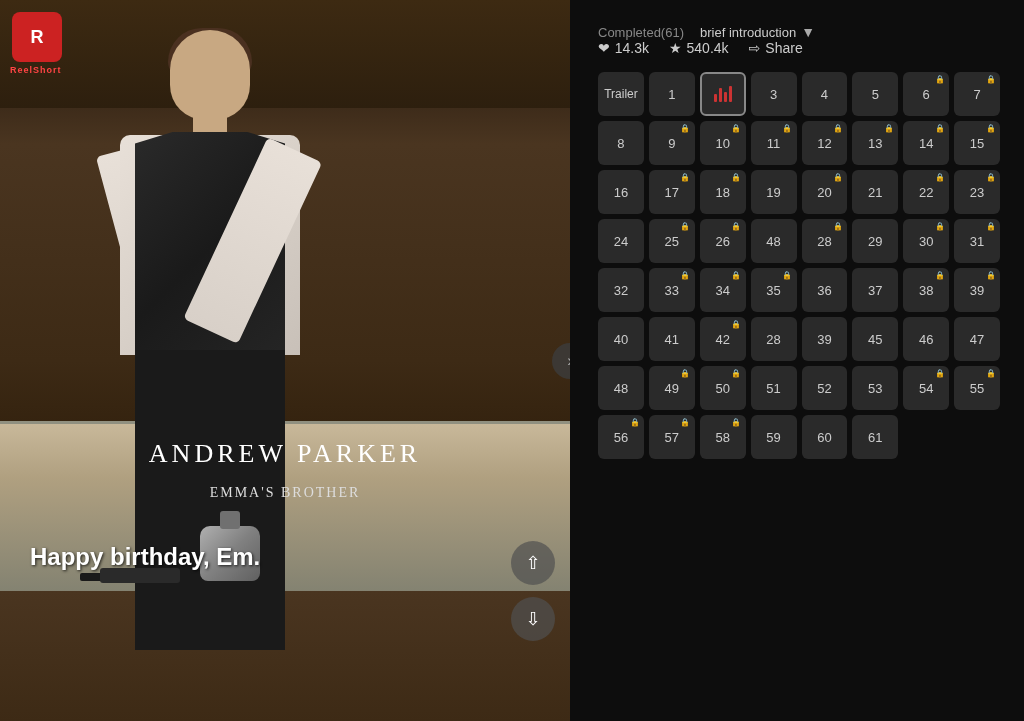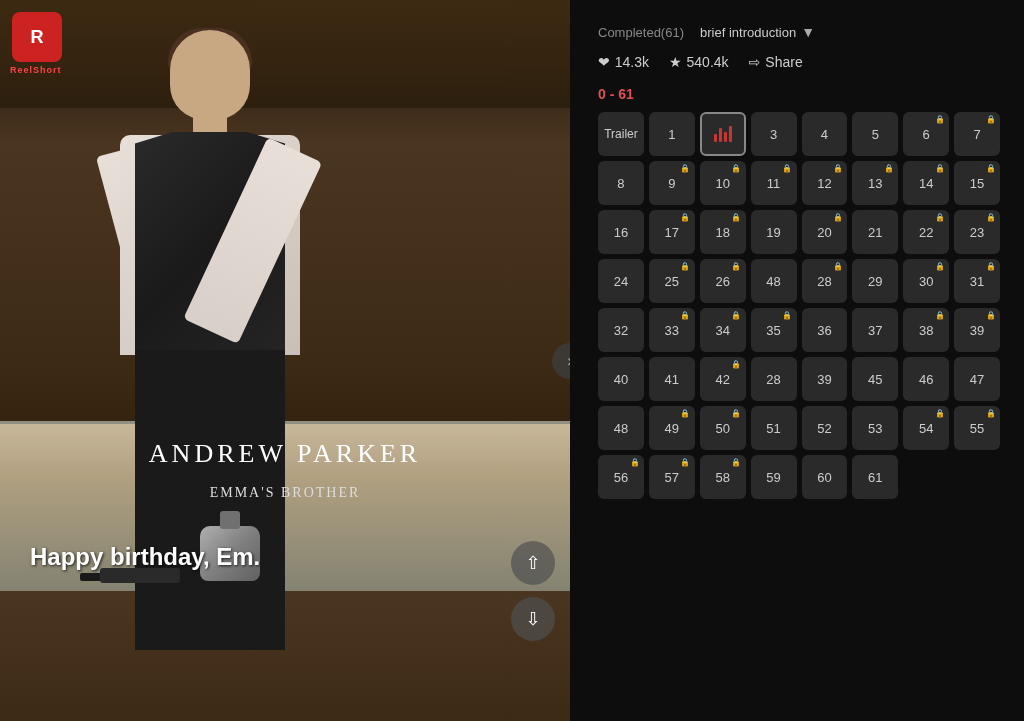--- a/index.html
+++ b/index.html
@@ -317,21 +317,20 @@
       font-size: 26px;
       font-weight: bold;
       color: white;
       margin-bottom: 8px;
     }
 
     .meta-row {
       display: flex;
       align-items: center;
       gap: 16px;
-      margin-bottom: 14px;
     }
 
     .completed-badge {
       color: #888;
       font-size: 13px;
     }
 
     .brief-intro {
       display: flex;
       align-items: center;
@@ -503,21 +502,20 @@
     <div class="stat-item">
       <span class="stat-icon">★</span>
       <span>540.4k</span>
     </div>
     <div class="share-btn">
       <span>⇨</span>
       <span>Share</span>
     </div>
   </div>
 
-  <div class="episode-range">0 - 61</div>
 
   <div class="episode-grid" id="ep-grid">
   <div class="ep-cell trailer">Trailer</div>
       <div class="ep-cell">1</div>
       <div class="ep-cell playing">
         <div class="playing-indicator">
           <div class="bar bar1"></div>
           <div class="bar bar2"></div>
           <div class="bar bar3"></div>
           <div class="bar bar4"></div>

